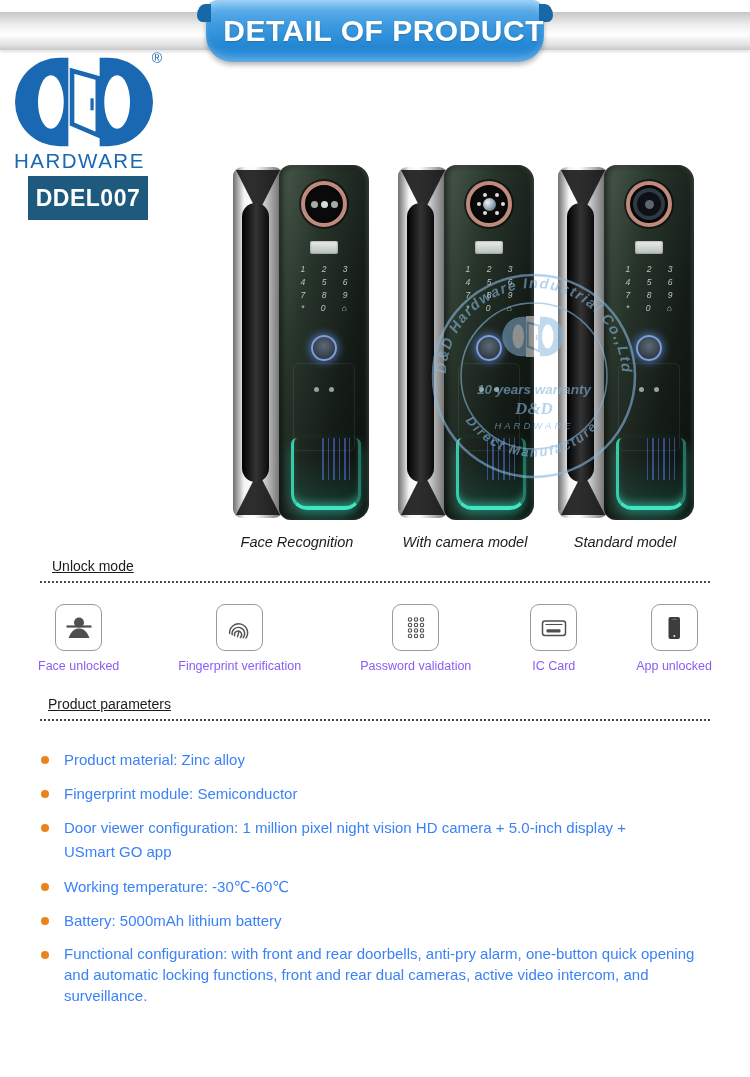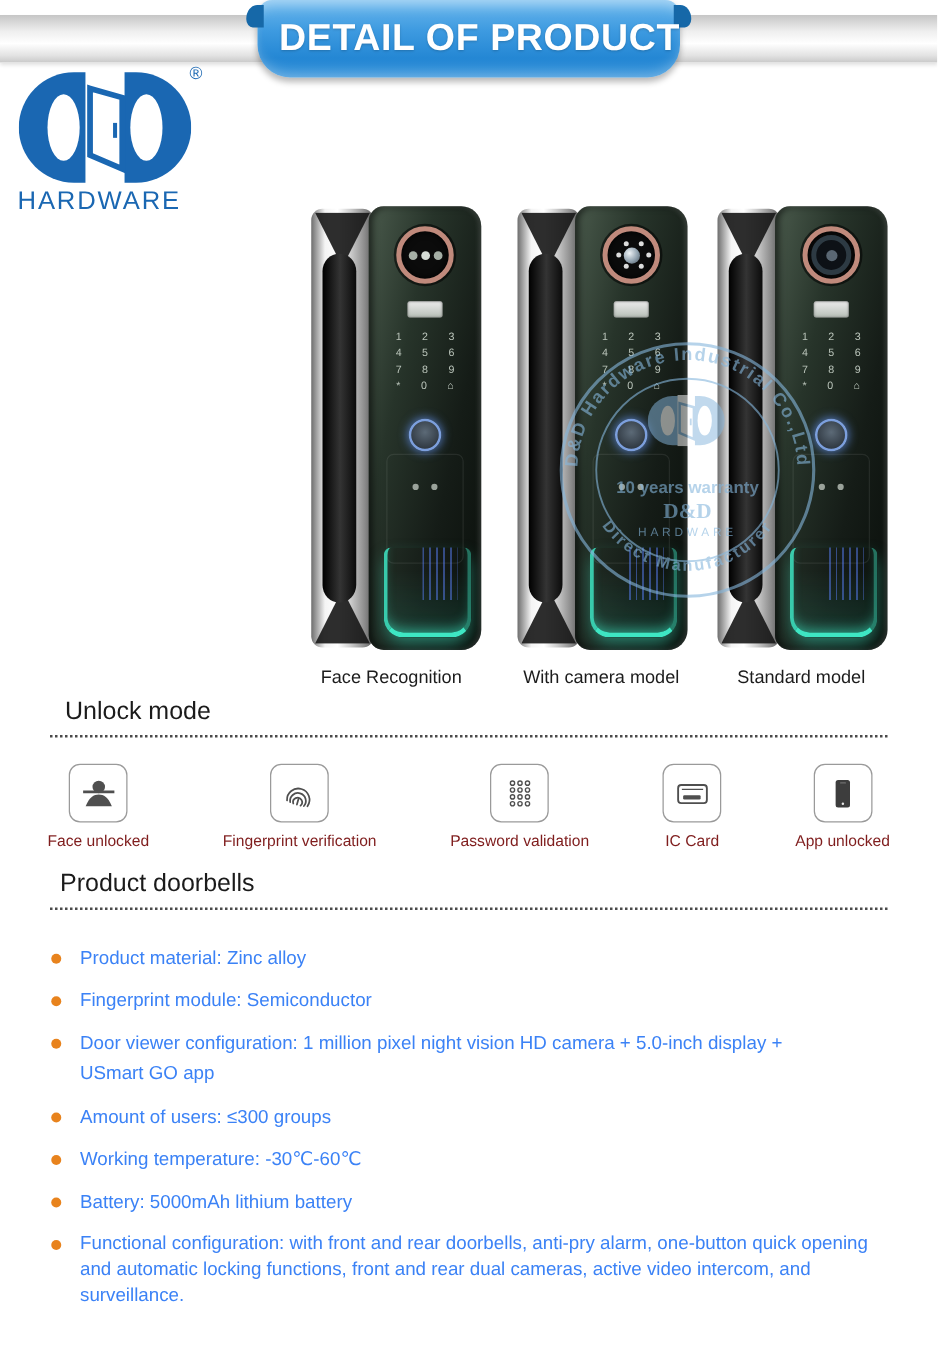--- a/index.html
+++ b/index.html
@@ -26,21 +26,21 @@
   .logo .mark-wrap { position: relative; width: 140px; height: 92px; }
   .logo .mark-wrap svg.mark { display: block; width: 140px; height: 92px; }
   .logo .reg { position: absolute; right: -8px; top: -6px; font-size: 14px; color: #1a67b2; }
   .logo .wordmark { margin-top: 1px; font-size: 20.5px; letter-spacing: 1.5px; color: #1a67b2; }
 
   
   .badge { position: absolute; left: 28px; top: 176px; width: 120px; height: 44px; background: #1d5a7d;
     color: #fff; font-size: 23px; font-weight: bold; letter-spacing: .5px; text-align: center; line-height: 44px; }
 
   
-  .locks { position: absolute; left: 16px; top: 160px; width: 605px; height: 400px; }
+  .locks { position: absolute; left: 0; top: 160px; width: 605px; height: 400px; font-style: italic; }
   .lock { position: absolute; top: 5px; width: 138px; height: 355px; }
   .lock-1 { left: 233px; } .lock-2 { left: 398px; } .lock-3 { left: 558px; }
   .lock-side { position: absolute; left: 0; top: 2px; bottom: 2px; width: 50px; border-radius: 9px;
     background: linear-gradient(90deg,#6e6e6e 0%,#f4f4f4 22%,#ffffff 42%,#cfcfcf 62%,#8a8a8a 86%,#5a5a5a 100%); overflow: hidden; }
   .lock-side .x-top { position: absolute; left: 3px; right: 3px; top: 3px; height: 40px; background: #161616;
     clip-path: polygon(0 0, 100% 0, 54% 100%, 46% 100%); opacity: .9; }
   .lock-side .x-bottom { position: absolute; left: 3px; right: 3px; bottom: 3px; height: 40px; background: #161616;
     clip-path: polygon(46% 0, 54% 0, 100% 100%, 0 100%); opacity: .9; }
   .lock-side .blade { position: absolute; left: 9px; top: 36px; bottom: 36px; width: 27px;
     background: linear-gradient(90deg,#000 0%,#343434 52%,#0b0b0b 100%); border-radius: 50% / 5%; }
@@ -75,28 +75,28 @@
     box-shadow: 0 7px 14px -2px rgba(62,230,195,.5), inset 0 -7px 10px -5px rgba(62,230,195,.6); }
   .glow::before { content: ""; position: absolute; top: 0; right: 8px; width: 28px; height: 42px; opacity: .8;
     background: repeating-linear-gradient(90deg, rgba(90,130,255,.6) 0 1.5px, transparent 1.5px 5.5px); }
   .lock-label { position: absolute; top: 374px; width: 170px; text-align: center; font-size: 14.5px; color: #1c1c1c; }
   .label-1 { left: 212px; } .label-2 { left: 380px; } .label-3 { left: 540px; }
 
   
   .watermark { position: absolute; left: 430px; top: 112px; width: 208px; height: 208px; color: #86b7dd; opacity: .6; z-index: 2; pointer-events: none; }
 
   
-  .section-heading { margin-left: 52px; font-size: 20px; color: #1b1b1b; }
+  .section-heading { margin-left: 52px; font-size: 14px; color: #1b1b1b; text-decoration: underline; }
   .dotline { margin: 7px 40px 0; border-top: 2px dotted #4a4a4a; height: 0; }
   .unlock { position: absolute; left: 0; top: 558px; width: 750px; }
   .modes { display: flex; justify-content: space-between; padding: 0 38px; margin-top: 21px; }
   .mode { text-align: center; }
   .mode .ibox { width: 47px; height: 47px; margin: 0 auto; border: 1px solid #9a9a9a; border-radius: 9px;
     display: flex; align-items: center; justify-content: center; background: #fff; }
-  .mode .ilabel { margin-top: 8px; font-size: 12.5px; color: #7f1d1d; white-space: nowrap; }
+  .mode .ilabel { margin-top: 8px; font-size: 12.5px; color: #8b5cf6; white-space: nowrap; }
 
   
   .params { position: absolute; left: 0; top: 696px; width: 750px; }
   .params .section-heading { margin-left: 48px; }
   .params ul { list-style: none; margin: 27px 40px 0; }
   .params li { position: relative; padding-left: 24px; font-size: 15px; line-height: 23px; margin-bottom: 11px; color: #3b82f6; }
   .params li::before { content: ""; position: absolute; left: 1px; top: 8px; width: 8px; height: 8px; border-radius: 50%; background: #e8831d; }
   .params li.w-620 { max-width: 620px; line-height: 24px; }
   .params li.w-700 { max-width: 706px; line-height: 21px; }
 </style>
@@ -126,20 +126,21 @@
   <div class="logo">
     <div class="mark-wrap">
       <svg class="mark" viewBox="0 0 150 100">
           <use href="#dd-mark"></use>
         </svg>
       <span class="reg">®</span>
     </div>
     <div class="wordmark">HARDWARE</div>
   </div>
 
+  <div class="badge">DDEL007</div>
 
   <div class="locks">
 
     <div class="lock lock-1">
       <div class="lock-side">
           <i class="x-top"></i>
           <i class="x-bottom"></i>
           <i class="blade"></i>
         </div>
       <div class="lock-face">
@@ -307,26 +308,25 @@
             <circle cx="15.3" cy="23" r="1" fill="#e8e8e8"></circle>
           </svg>
         </div>
         <div class="ilabel">App unlocked</div>
       </div>
 
     </div>
   </div>
 
   <div class="params">
-    <div class="section-heading">Product doorbells</div>
+    <div class="section-heading">Product parameters</div>
     <div class="dotline"></div>
     <ul>
       <li>Product material: Zinc alloy</li>
       <li>Fingerprint module: Semiconductor</li>
       <li class="w-620">Door viewer configuration: 1 million pixel night vision HD camera + 5.0-inch display + USmart GO app</li>
-      <li>Amount of users: ≤300 groups</li>
       <li>Working temperature: -30℃-60℃</li>
       <li>Battery: 5000mAh lithium battery</li>
       <li class="w-700">Functional configuration: with front and rear doorbells, anti-pry alarm, one-button quick opening and automatic locking functions, front and rear dual cameras, active video intercom, and surveillance.</li>
     </ul>
   </div>
 
 </div>
 
 </body></html>

